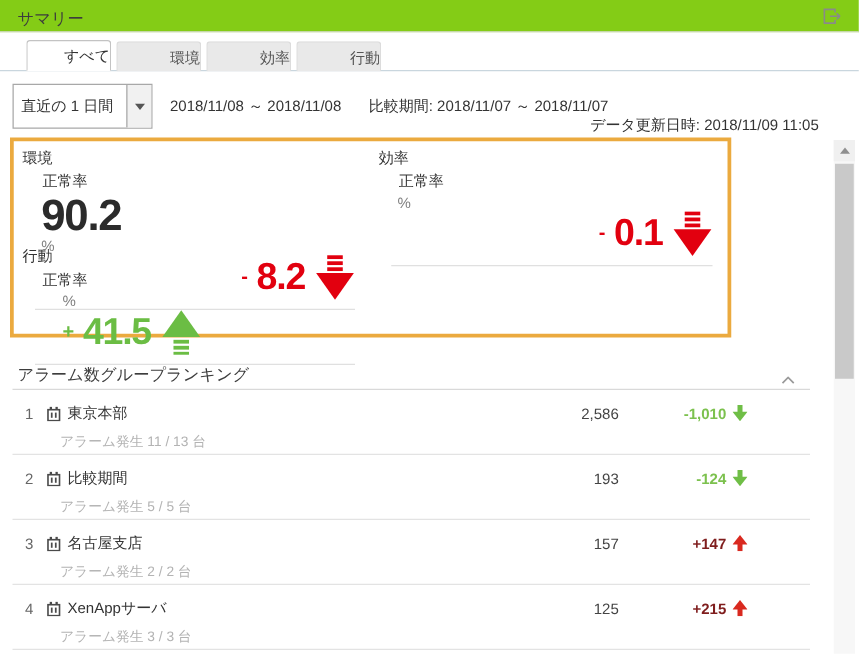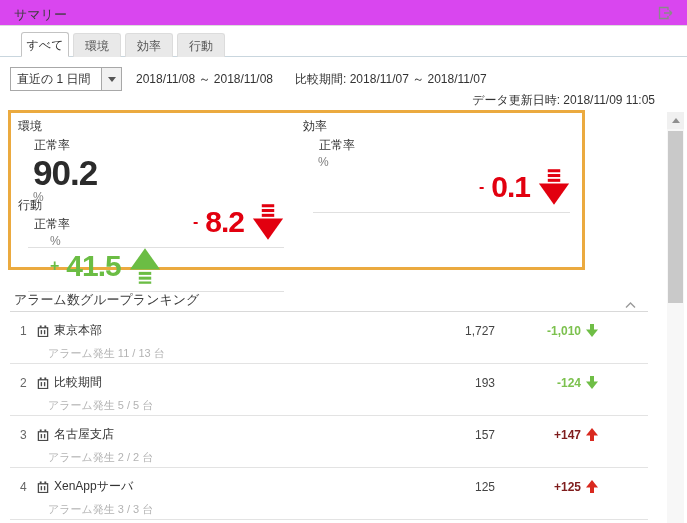--- a/index.html
+++ b/index.html
@@ -2,33 +2,33 @@
 <html><head>
 <meta charset="utf-8">
 <style>
   html,body{margin:0;padding:0;background:#fff;}
   body{
     position:relative;width:687px;height:523px;overflow:hidden;
     font-family:"Liberation Sans","DejaVu Sans",sans-serif;color:#333;
     -webkit-font-smoothing:antialiased;
   }
   
-  .hdr{position:absolute;top:0;left:0;right:0;height:25px;border-bottom:1px solid #dcdcdc;background:#d946ef;}
+  .hdr{position:absolute;top:0;left:0;right:0;height:25px;border-bottom:1px solid #dcdcdc;background:#84cc16;}
   .hdr-title{position:absolute;left:14px;top:6px;font-size:13px;color:#3d3d3d;}
   .hdr-exit{position:absolute;right:13px;top:6px;width:16px;height:14px;cursor:pointer;}
   
   .tabbar{position:absolute;top:26px;left:0;right:0;height:31px;border-bottom:1px solid #c9d6de;
           display:flex;align-items:flex-end;padding-left:21px;box-sizing:border-box;background:#fff;}
-  .tab{width:48px;height:25px;line-height:25px;text-align:center;font-size:12px;margin-right:4px;
+  .tab{width:68px;height:25px;line-height:25px;text-align:right;font-size:12px;margin-right:4px;
        border-radius:3px 3px 0 0;box-sizing:border-box;margin-bottom:-1px;cursor:pointer;}
   .tab.active{background:#fff;border:1px solid #c3c3c3;border-bottom:1px solid #fff;color:#333;}
   .tab.inactive{background:#e9e9e9;border:1px solid #dcdcdc;border-bottom:none;color:#555;height:24px;line-height:24px;}
   
   .filters{position:absolute;top:67px;left:10px;display:flex;align-items:center;font-size:12px;color:#333;}
-  .select{width:112px;height:24px;border:1px solid #a8a8a8;display:flex;align-items:center;box-sizing:border-box;background:#fff;cursor:pointer;}
+  .select{width:112px;height:36px;border:1px solid #a8a8a8;display:flex;align-items:center;box-sizing:border-box;background:#fff;cursor:pointer;}
   .select-label{flex:1;padding-left:6px;font-size:12px;color:#333;white-space:nowrap;overflow:hidden;}
   .select-btn{width:19px;height:100%;border-left:1px solid #a8a8a8;background:#f1f1f1;display:flex;align-items:center;justify-content:center;}
   .caret-down{width:0;height:0;border-left:4px solid transparent;border-right:4px solid transparent;border-top:5px solid #555;}
   .period{margin-left:14px;}
   .compare{margin-left:22px;}
   .updated{position:absolute;top:92px;right:32px;font-size:12px;color:#333;}
   
   .kpi-panel{position:absolute;top:110px;left:8px;width:571px;height:154px;border:3px solid #ebA73f;border-color:#ebaa3f;
              display:grid;grid-template-columns:285px 286px;grid-template-rows:75px 79px;background:#fff;}
   .kpi-card{padding:5px 10px 0 7px;box-sizing:border-box;}
@@ -171,21 +171,21 @@
       <span class="rank-ico">
         <svg width="12" height="12" viewBox="0 0 13 13" fill="#4a4a4a">
           <rect x="3" y="0.5" width="2" height="2.5"></rect>
             <rect x="8" y="0.5" width="2" height="2.5"></rect>
           <rect x="1.5" y="3" width="10" height="9.5" fill="none" stroke="#4a4a4a" stroke-width="1.4"></rect>
           <rect x="4" y="5.5" width="1.5" height="4.5"></rect>
             <rect x="7.5" y="5.5" width="1.5" height="4.5"></rect>
         </svg>
       </span>
       <span class="rank-name">東京本部</span>
-      <span class="rank-count">1,727</span>
+      <span class="rank-count">2,586</span>
       <span class="rank-change pos-sm">-1,010</span>
       <span class="rank-arrow">
         <svg width="12" height="13" viewBox="0 0 12 13" fill="#6fbe46">
             <rect x="4" y="0" width="4" height="6"></rect>
             <polygon points="0,5.4 12,5.4 6,13"></polygon>
           </svg>
       </span>
     </div>
     <div class="rank-sub">アラーム発生 11 / 13 台</div>
   </div>
@@ -247,21 +247,21 @@
         <svg width="12" height="12" viewBox="0 0 13 13" fill="#4a4a4a">
           <rect x="3" y="0.5" width="2" height="2.5"></rect>
             <rect x="8" y="0.5" width="2" height="2.5"></rect>
           <rect x="1.5" y="3" width="10" height="9.5" fill="none" stroke="#4a4a4a" stroke-width="1.4"></rect>
           <rect x="4" y="5.5" width="1.5" height="4.5"></rect>
             <rect x="7.5" y="5.5" width="1.5" height="4.5"></rect>
         </svg>
       </span>
       <span class="rank-name">XenAppサーバ</span>
       <span class="rank-count">125</span>
-      <span class="rank-change neg-sm">+125</span>
+      <span class="rank-change neg-sm">+215</span>
       <span class="rank-arrow">
         <svg width="12" height="13" viewBox="0 0 12 13" fill="#d9291f">
             <polygon points="6,0 0,7.6 12,7.6"></polygon>
             <rect x="4" y="7" width="4" height="6"></rect>
           </svg>
       </span>
     </div>
     <div class="rank-sub">アラーム発生 3 / 3 台</div>
   </div>
 

